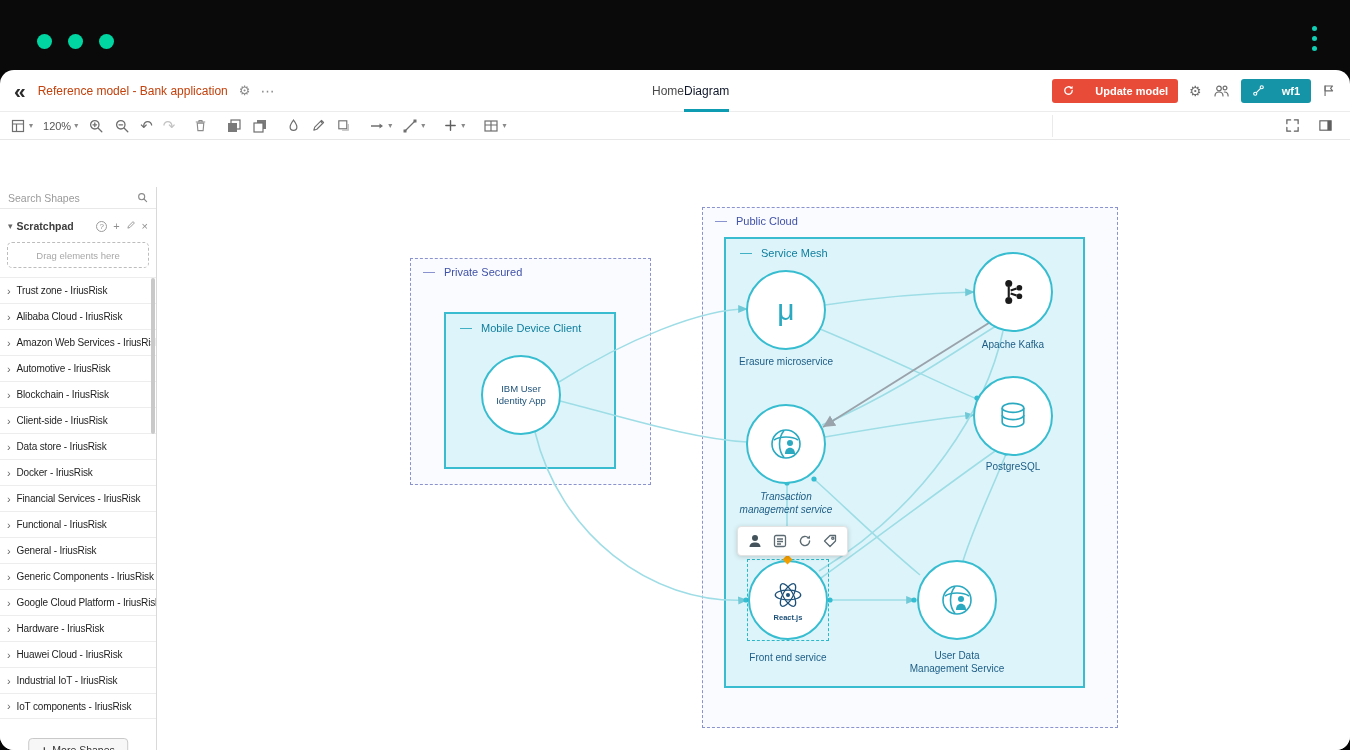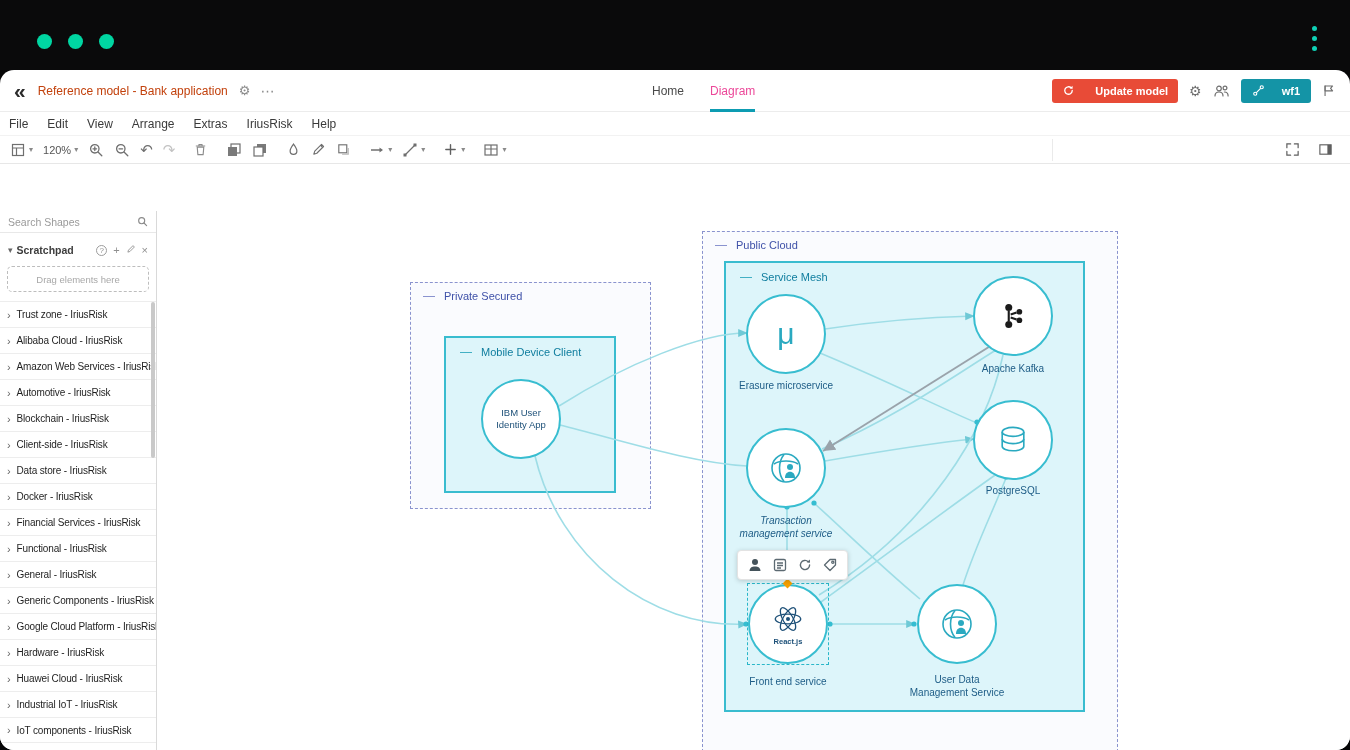--- a/index.html
+++ b/index.html
@@ -10,23 +10,23 @@
   .dot{width:15px;height:15px;border-radius:50%;background:#00d6a2;}
   .kebab{position:absolute;right:33px;top:26px;display:flex;flex-direction:column;gap:5px;align-items:center;cursor:pointer;}
   .kebab i{width:5px;height:5px;border-radius:50%;background:#0fd0b5;display:block;}
   .app{position:absolute;top:70px;left:0;width:1350px;height:680px;background:#fff;border-radius:14px;overflow:hidden;}
   
   .appbar{position:relative;height:42px;border-bottom:1px solid #ececec;display:flex;align-items:center;padding:0 14px;}
   .collapse{font-size:21px;font-weight:bold;color:#2b2b2b;line-height:1;margin-right:15px;letter-spacing:-3px;cursor:pointer;}
   .doc-title{font-size:12px;color:#c2410c;}
   .title-gear{font-size:13px;color:#8b8b8b;margin-left:11px;cursor:pointer;}
   .title-ellipsis{font-size:14px;color:#8b8b8b;margin-left:10px;cursor:pointer;}
-  .tabs{position:absolute;left:652px;top:0;height:42px;display:flex;gap:26px;}
+  .tabs{position:absolute;left:652px;top:0;height:42px;display:flex;}
   .tab{display:flex;align-items:center;font-size:12px;color:#4a4a4a;border-bottom:3px solid transparent;padding-top:2px;cursor:pointer;}
-  .tab.active{color:#ec4899;border-bottom-color:#0d9cb2;justify-content:center;}
+  .tab.active{color:#0f172a;border-bottom-color:#0d9cb2;justify-content:center;}
   .appbar-right{margin-left:auto;display:flex;align-items:center;gap:11px;}
   .btn-update{display:flex;align-items:center;gap:20px;background:#e84b37;color:#fff;font-size:11px;font-weight:bold;height:24px;padding:0 10px;border-radius:3px;cursor:pointer;}
   .hicon{color:#6f6f6f;cursor:pointer;display:flex;align-items:center;}
   .hicon-gear{font-size:14px;}
   .btn-wf{display:flex;align-items:center;gap:17px;background:#1494a6;color:#fff;font-size:11px;font-weight:bold;height:24px;padding:0 11px;border-radius:3px;cursor:pointer;}
   
   .menubar{display:flex;gap:19px;align-items:center;height:24px;padding-left:9px;font-size:12px;color:#3a3a3a;border-bottom:1px solid #f2f2f2;background:#fff;}
   .menu-item{cursor:pointer;}
   
   .toolbar{position:relative;display:flex;align-items:center;height:28px;padding-left:5px;border-bottom:1px solid #e7e7e7;color:#6f6f6f;background:#fff;}
@@ -139,29 +139,20 @@
         </div>
         <span class="hicon">
           <svg width="14" height="15" viewBox="0 0 16 16" fill="none" stroke="#6f6f6f" stroke-width="1.3" stroke-linejoin="round">
               <path d="M3.5 2.2 v12"></path>
               <path d="M3.5 2.8 h8.6 l-2.3 2.8 2.3 2.8 H3.5 z"></path>
             </svg>
         </span>
       </div>
     </div>
 
-    <div class="menubar">
-      <span class="menu-item">File</span>
-      <span class="menu-item">Edit</span>
-      <span class="menu-item">View</span>
-      <span class="menu-item">Arrange</span>
-      <span class="menu-item">Extras</span>
-      <span class="menu-item">IriusRisk</span>
-      <span class="menu-item">Help</span>
-    </div>
 
     <div class="toolbar">
       <div class="tb">
         <svg width="16" height="16" viewBox="0 0 16 16" fill="none" stroke="#6f6f6f" stroke-width="1.2">
             <rect x="2.5" y="2.5" width="11" height="11"></rect>
             <path d="M2.5 6 h11 M6.5 6 v7.5"></path>
           </svg>
         <span class="caret">▾</span>
       </div>
       <div class="tb">

